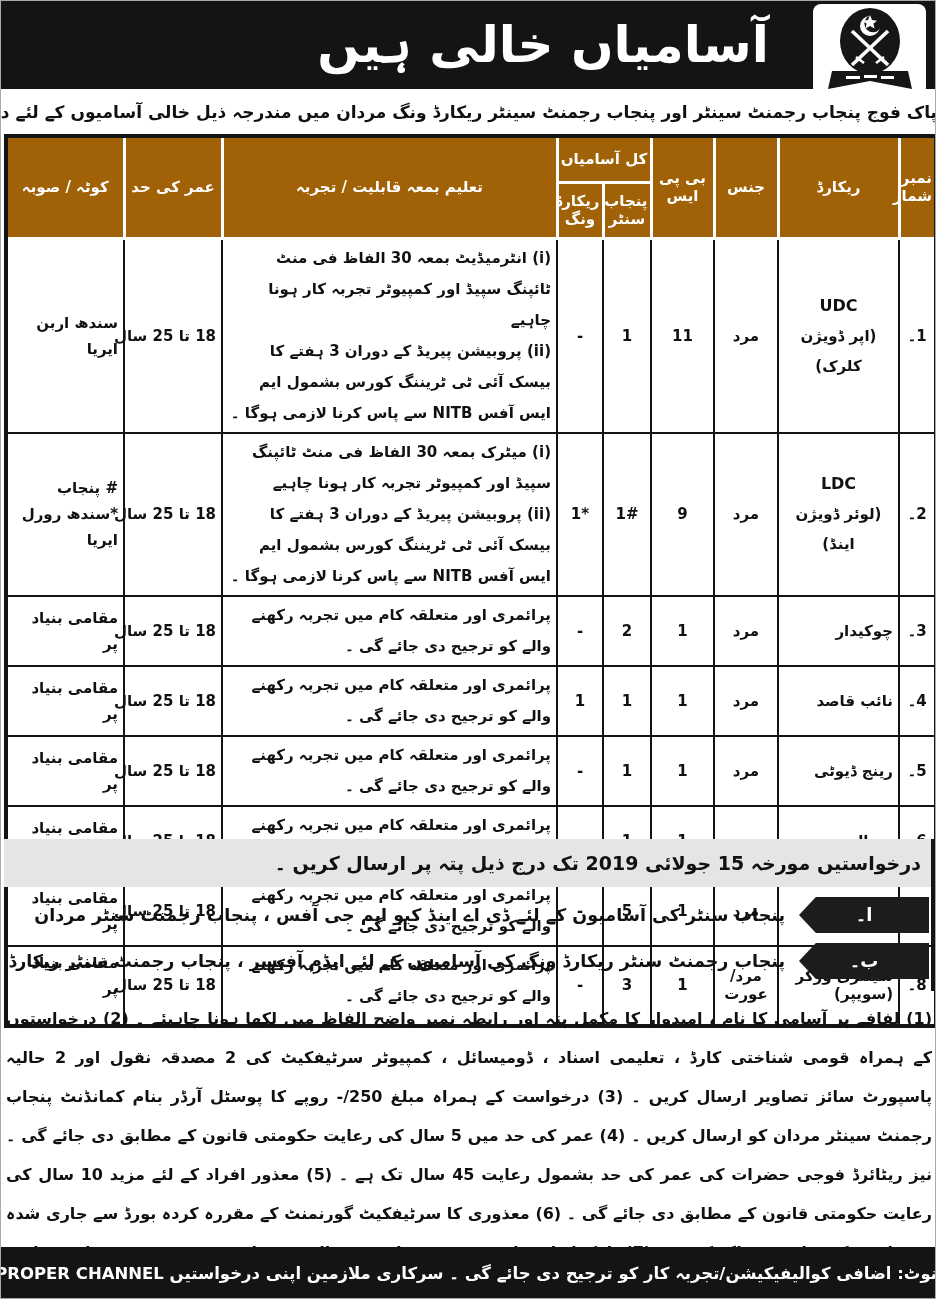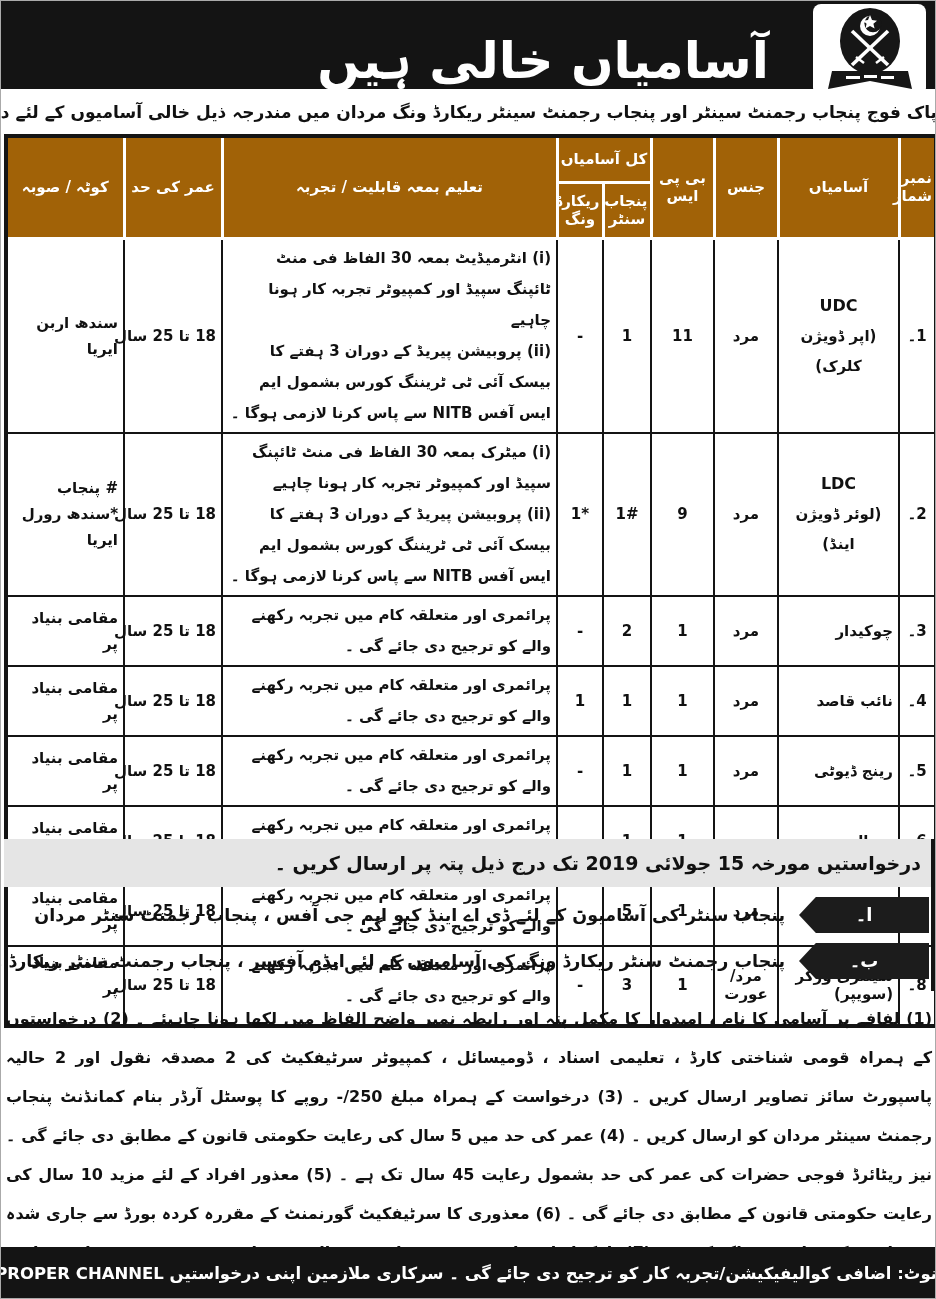--- a/index.html
+++ b/index.html
@@ -6,21 +6,21 @@
   * { box-sizing:border-box; }
   .ad {
     position:relative; width:936px; height:1299px; margin:0 auto;
     background:#ffffff; overflow:hidden;
     font-family:"DejaVu Sans", sans-serif; color:#111;
     border:1px solid #aaa;
   }
   
   .title-band { position:absolute; top:0; left:0; width:936px; height:88px; background:#141414; }
   .main-title {
-    position:absolute; top:16px; left:150px; right:0; height:104px;
+    position:absolute; top:0; left:150px; right:0; height:104px;
     line-height:88px; text-align:center; color:#fff;
     font-size:50px; font-weight:bold; direction:rtl; white-space:nowrap;
   }
   .logo-box {
     position:absolute; top:3px; right:9px; width:113px; height:92px;
     background:#fff; border-radius:8px; display:flex; align-items:center; justify-content:center;
   }
   
   .intro {
     position:absolute; top:91px; left:0; width:936px; height:40px;
@@ -118,21 +118,21 @@
         <col style="width:63px">
       <col style="width:48px">
         <col style="width:46px">
         <col style="width:335px">
         <col style="width:98px">
         <col style="width:118px">
     </colgroup>
     <tbody>
         <tr class="hdr1">
       <th rowspan="2">نمبر شمار</th>
-      <th rowspan="2">آسامیاں</th>
+      <th rowspan="2">ریکارڈ</th>
       <th rowspan="2">جنس</th>
       <th rowspan="2">بی پی ایس</th>
       <th colspan="2">کل آسامیاں</th>
       <th rowspan="2">تعلیم بمعہ قابلیت / تجربہ</th>
       <th rowspan="2">عمر کی حد</th>
       <th rowspan="2">کوٹہ / صوبہ</th>
     </tr>
     <tr class="hdr2">
       <th>پنجاب سنٹر</th>
       <th>ریکارڈ ونگ</th>

